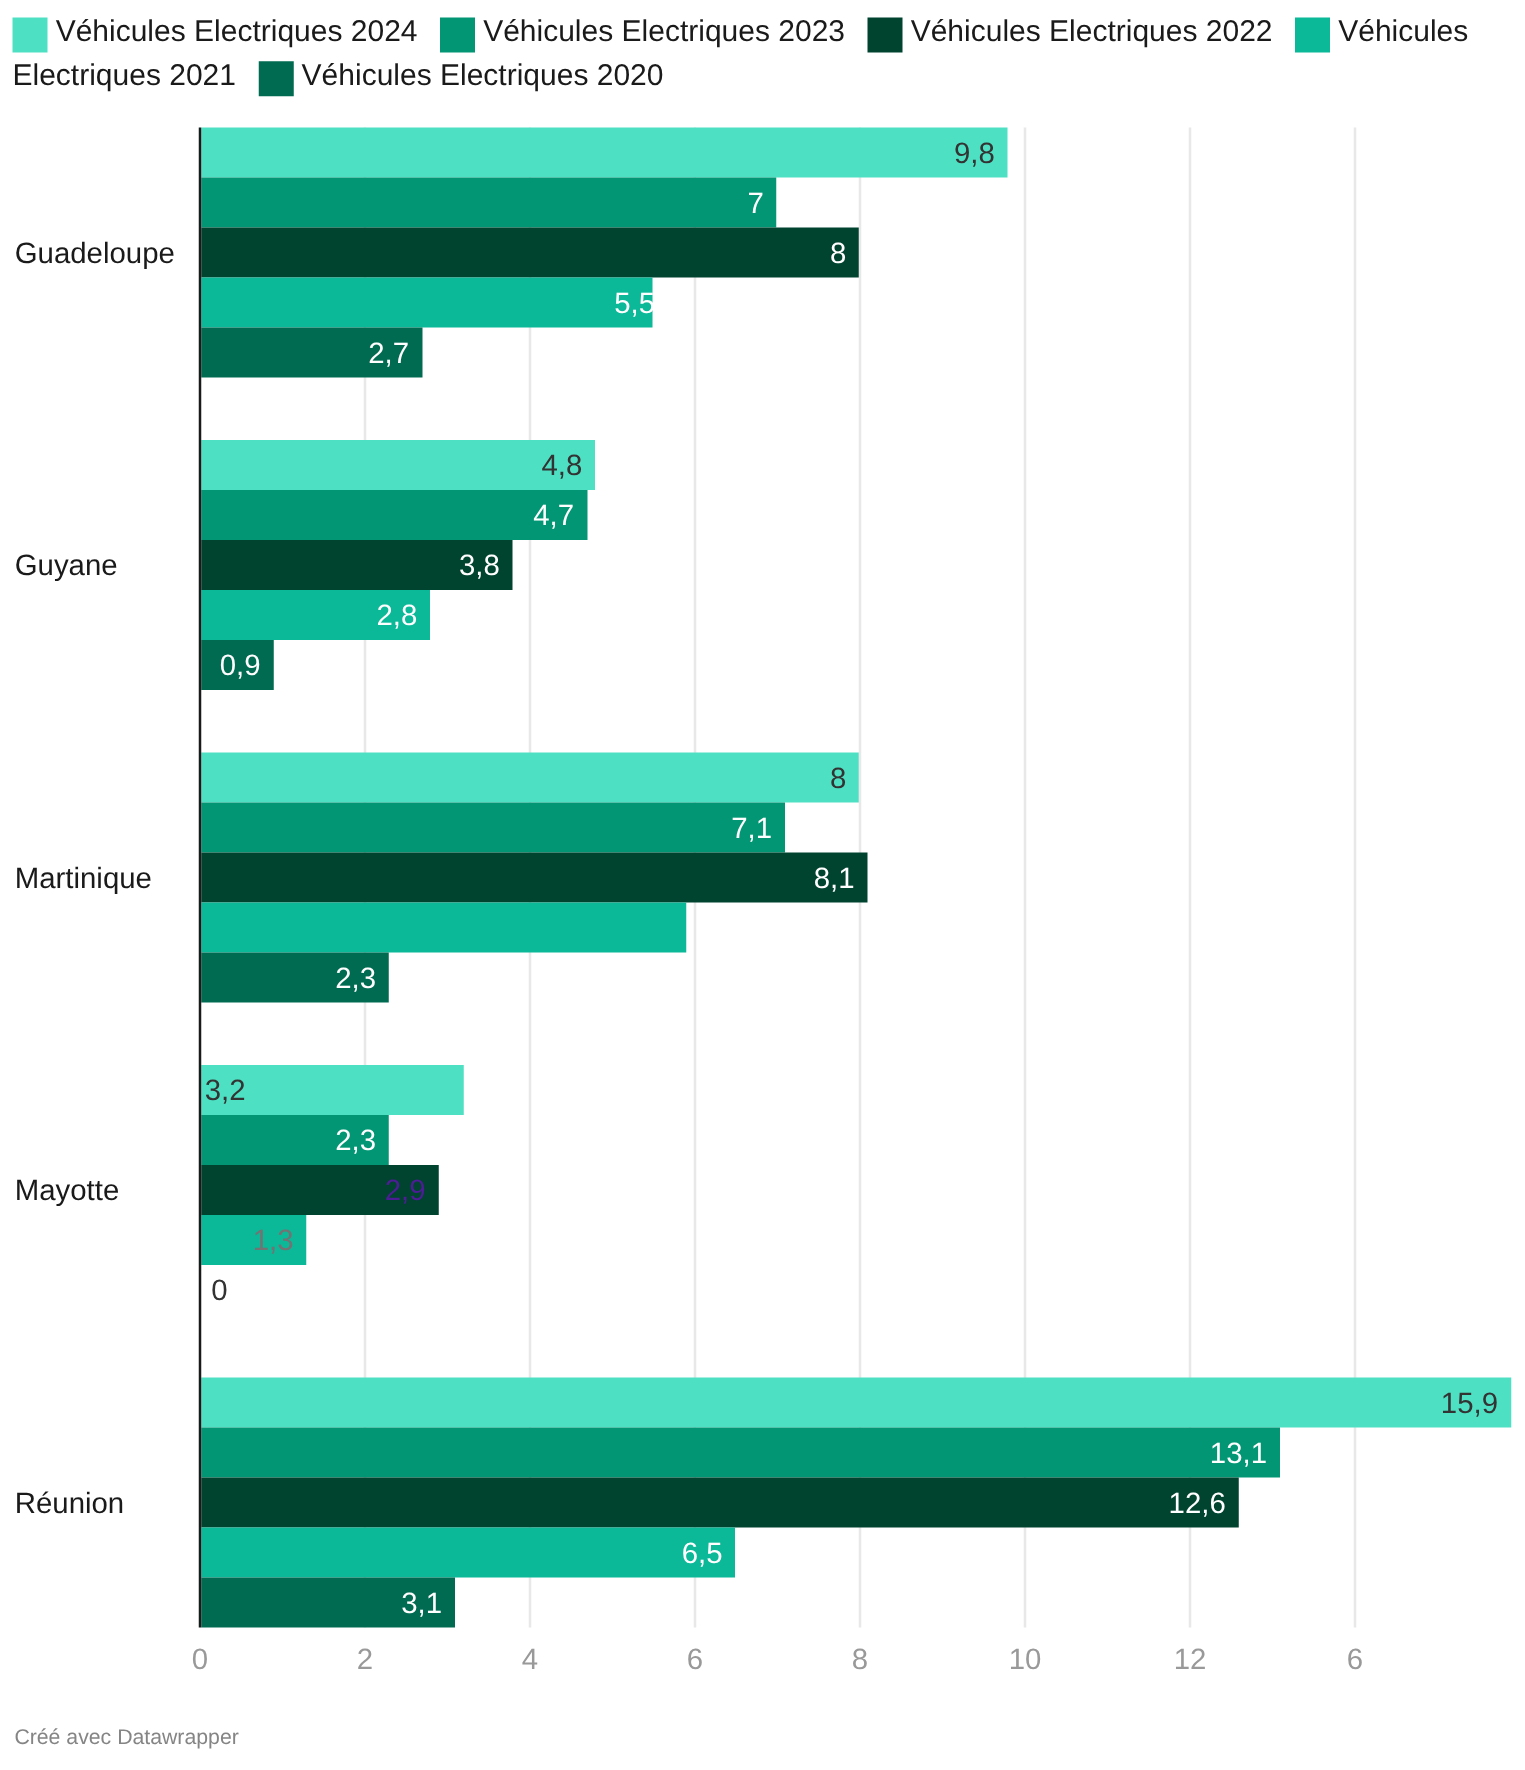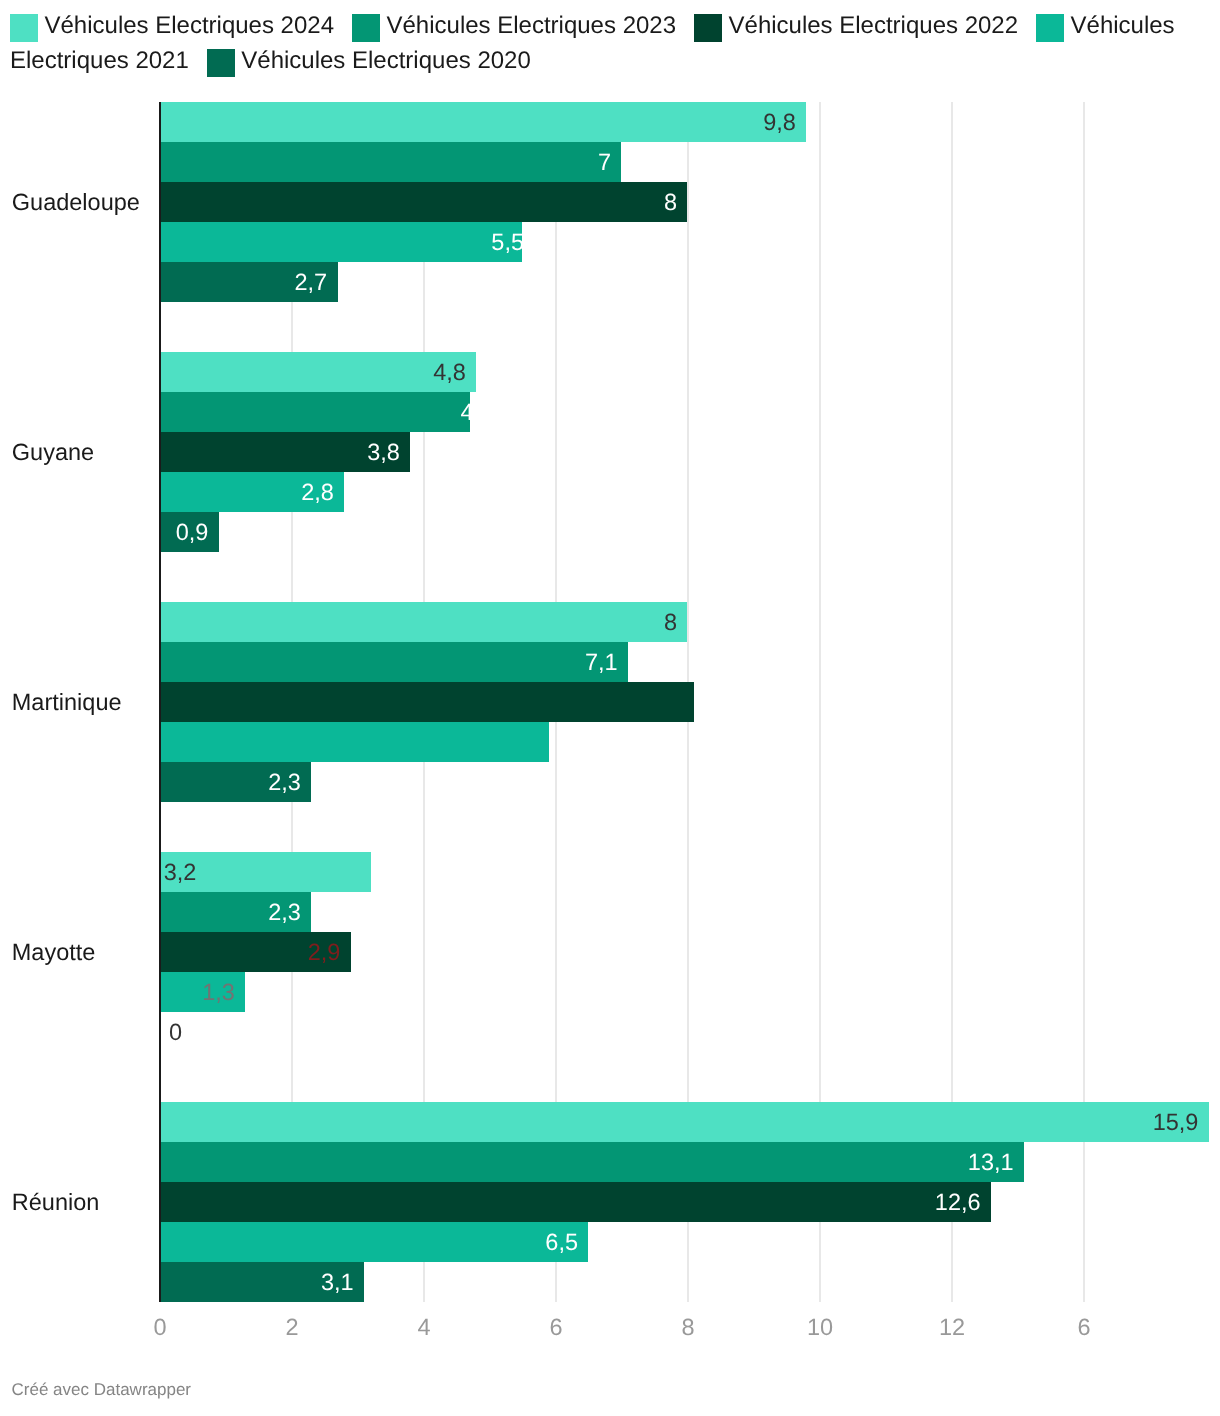--- a/index.html
+++ b/index.html
@@ -125,43 +125,44 @@
       <div class="bar" style="left: 160.6px; top: 181.7px; width: 526.8px; background: rgb(0, 67, 47);"></div>
       <div class="bar-label" style="top: 181.7px; left: 0px; width: 677px; text-align: right; color: rgb(255, 255, 255);">8</div>
       <div class="bar" style="left: 160.6px; top: 221.7px; width: 361.8px; background: rgb(11, 184, 152);"></div>
       <div class="bar-label" style="top: 221.7px; left: 0px; width: 512px; text-align: right; color: rgb(255, 255, 255); margin-left: 12px;">5,5</div>
       <div class="bar" style="left: 160.6px; top: 261.7px; width: 177px; background: rgb(1, 107, 82);"></div>
       <div class="bar-label" style="top: 261.7px; left: 0px; width: 327.2px; text-align: right; color: rgb(255, 255, 255);">2,7</div>
       <div class="cat-label" style="top: 183.7px; line-height: 36px;">Guadeloupe</div>
       <div class="bar" style="left: 160.6px; top: 351.7px; width: 315.6px; background: rgb(78, 224, 195);"></div>
       <div class="bar-label" style="top: 351.7px; left: 0px; width: 465.8px; text-align: right; color: rgb(51, 51, 51);">4,8</div>
       <div class="bar" style="left: 160.6px; top: 391.7px; width: 309px; background: rgb(3, 150, 116);"></div>
-      <div class="bar-label" style="top: 391.7px; left: 0px; width: 459.2px; text-align: right; color: rgb(255, 255, 255); padding-left: 34px;">4,7</div>
+      <div class="bar-label" style="top: 391.7px; left: 0px; width: 459.2px; text-align: right; color: rgb(255, 255, 255);">4,7</div>
       <div class="bar" style="left: 160.6px; top: 431.7px; width: 249.6px; background: rgb(0, 67, 47);"></div>
       <div class="bar-label" style="top: 431.7px; left: 0px; width: 399.8px; text-align: right; color: rgb(255, 255, 255);">3,8</div>
       <div class="bar" style="left: 160.6px; top: 471.7px; width: 183.6px; background: rgb(11, 184, 152);"></div>
       <div class="bar-label" style="top: 471.7px; left: 0px; width: 333.8px; text-align: right; color: rgb(255, 255, 255);">2,8</div>
       <div class="bar" style="left: 160.6px; top: 511.7px; width: 58.2px; background: rgb(1, 107, 82);"></div>
       <div class="bar-label" style="top: 511.7px; left: 0px; width: 208.4px; text-align: right; color: rgb(255, 255, 255);">0,9</div>
       <div class="cat-label" style="top: 433.7px; line-height: 36px;">Guyane</div>
       <div class="bar" style="left: 160.6px; top: 601.7px; width: 526.8px; background: rgb(78, 224, 195);"></div>
       <div class="bar-label" style="top: 601.7px; left: 0px; width: 677px; text-align: right; color: rgb(51, 51, 51);">8</div>
       <div class="bar" style="left: 160.6px; top: 641.7px; width: 467.4px; background: rgb(3, 150, 116);"></div>
       <div class="bar-label" style="top: 641.7px; left: 0px; width: 617.6px; text-align: right; color: rgb(255, 255, 255);">7,1</div>
       <div class="bar" style="left: 160.6px; top: 681.7px; width: 533.4px; background: rgb(0, 67, 47);"></div>
+      <div class="bar-label" style="top: 681.7px; left: 0px; width: 683.6px; text-align: right; color: rgb(255, 255, 255);">8,1</div>
       <div class="bar" style="left: 160.6px; top: 721.7px; width: 388.2px; background: rgb(11, 184, 152);"></div>
       <div class="bar" style="left: 160.6px; top: 761.7px; width: 150.6px; background: rgb(1, 107, 82);"></div>
       <div class="bar-label" style="top: 761.7px; left: 0px; width: 300.8px; text-align: right; color: rgb(255, 255, 255);">2,3</div>
       <div class="cat-label" style="top: 683.7px; line-height: 36px;">Martinique</div>
       <div class="bar" style="left: 160.6px; top: 851.7px; width: 210px; background: rgb(78, 224, 195);"></div>
       <div class="bar-label" style="top: 851.7px; left: 0px; width: 360.2px; text-align: center; color: rgb(51, 51, 51);">3,2</div>
       <div class="bar" style="left: 160.6px; top: 891.7px; width: 150.6px; background: rgb(3, 150, 116);"></div>
       <div class="bar-label" style="top: 891.7px; left: 0px; width: 300.8px; text-align: right; color: rgb(255, 255, 255);">2,3</div>
       <div class="bar" style="left: 160.6px; top: 931.7px; width: 190.2px; background: rgb(0, 67, 47);"></div>
-      <div class="bar-label" style="top: 931.7px; left: 0px; width: 340.4px; text-align: right; color: #7f1d1d;">2,9</div>
+      <div class="bar-label" style="top: 931.7px; left: 0px; width: 340.4px; text-align: right; color: #4c1d95;">2,9</div>
       <div class="bar" style="left: 160.6px; top: 971.7px; width: 84.6px; background: rgb(11, 184, 152);"></div>
       <div class="bar-label" style="top: 971.7px; left: 0px; width: 234.8px; text-align: right; color: #737373;">1,3</div>
       <div class="bar-label" style="top: 1011.7px; left: 169px; text-align: left; color: rgb(51, 51, 51);">0</div>
       <div class="cat-label" style="top: 933.7px; line-height: 36px;">Mayotte</div>
       <div class="bar" style="left: 160.6px; top: 1101.7px; width: 1048.2px; background: rgb(78, 224, 195);"></div>
       <div class="bar-label" style="top: 1101.7px; left: 0px; width: 1198.4px; text-align: right; color: rgb(51, 51, 51);">15,9</div>
       <div class="bar" style="left: 160.6px; top: 1141.7px; width: 863.4px; background: rgb(3, 150, 116);"></div>
       <div class="bar-label" style="top: 1141.7px; left: 0px; width: 1013.6px; text-align: right; color: rgb(255, 255, 255);">13,1</div>
       <div class="bar" style="left: 160.6px; top: 1181.7px; width: 830.4px; background: rgb(0, 67, 47);"></div>
       <div class="bar-label" style="top: 1181.7px; left: 0px; width: 980.6px; text-align: right; color: rgb(255, 255, 255);">12,6</div>

